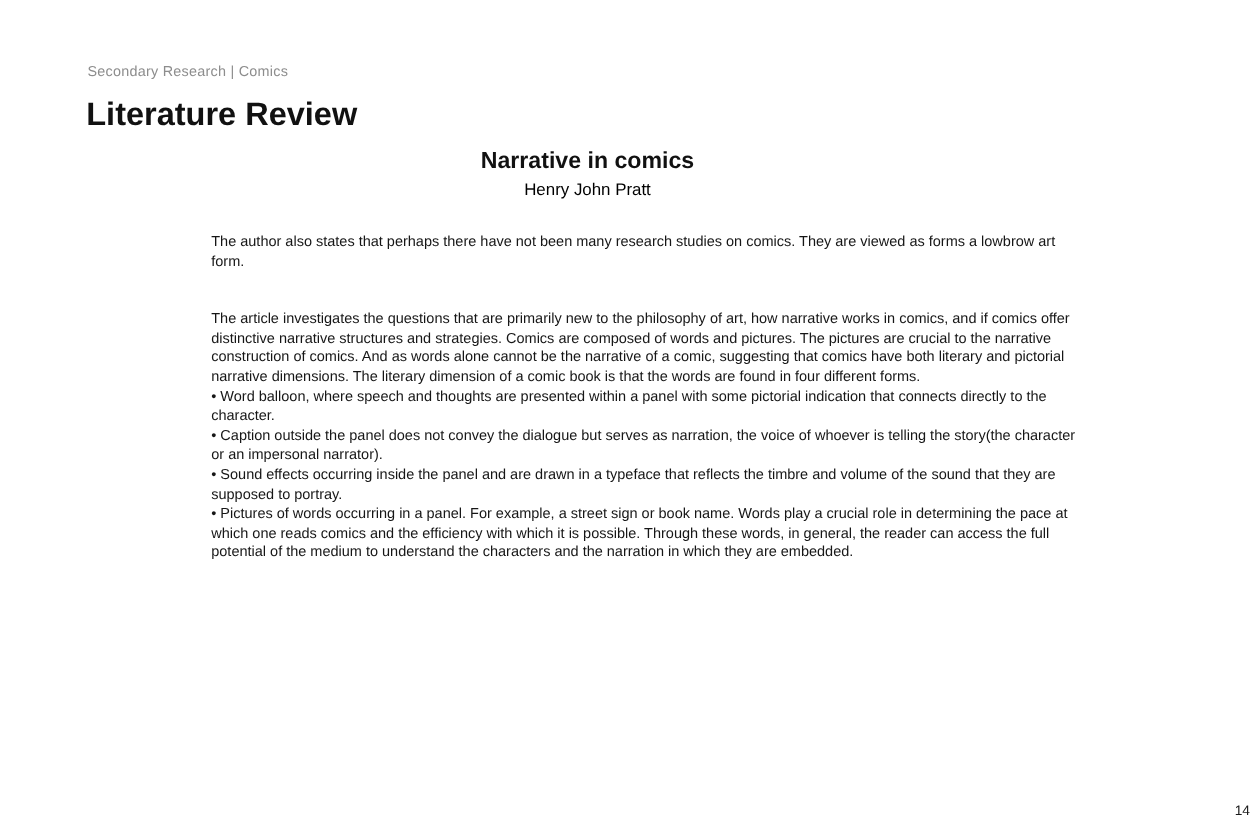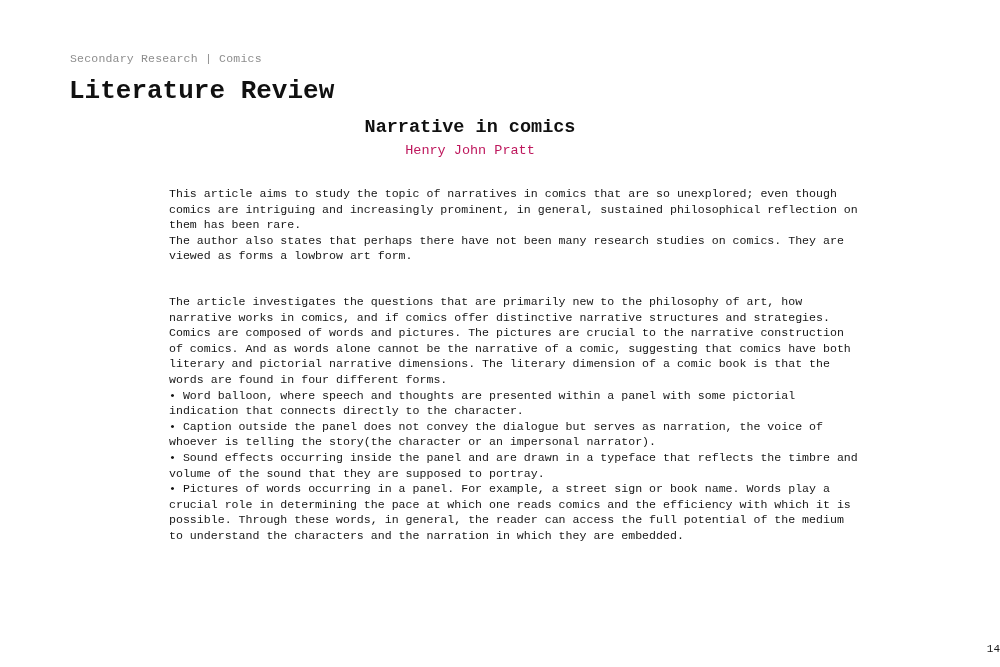--- a/index.html
+++ b/index.html
@@ -6,21 +6,20 @@
   html, body {
     width: 1000px; height: 667px;
     background: #ffffff;
     font-family: "Liberation Sans", "DejaVu Sans", sans-serif;
     overflow: hidden;
   }
   .page {
     position: relative;
     width: 1000px; height: 667px;
     background: #ffffff;
-    font-family: Liberation Mono, monospace;
   }
   .breadcrumb {
     position: absolute;
     left: 70px; top: 52px;
     font-size: 11.5px;
     color: #8d8d8d;
     letter-spacing: 0.2px;
   }
   .page-title {
     position: absolute;
@@ -38,21 +37,21 @@
   }
   .article-title {
     font-size: 18.5px;
     font-weight: 700;
     color: #111111;
   }
   .article-author {
     margin-top: 5px;
     font-size: 13.5px;
     font-weight: 400;
-    color: #be185d;
+    color: #000000;
   }
   .article-body {
     position: absolute;
     left: 169px; top: 186px;
     width: 692px;
     font-size: 11.6px;
     line-height: 15.6px;
     color: #161616;
   }
   .paragraph { margin-bottom: 6px; }
@@ -76,21 +75,20 @@
 
   <h1 class="page-title">Literature Review</h1>
 
   <div class="article-header">
     <h2 class="article-title">Narrative in comics</h2>
     <div class="article-author">Henry John Pratt</div>
   </div>
 
   <div class="article-body" id="article-body">
       <div class="paragraph">
-        <div class="text-line">This article aims to study the topic of narratives in comics that are so unexplored; even though comics are intriguing and increasingly prominent, in general, sustained philosophical reflection on them has been rare.</div>
         <div class="text-line">The author also states that perhaps there have not been many research studies on comics. They are viewed as forms a lowbrow art form.</div>
       </div>
       <div class="paragraph">
         <div class="text-line">The article investigates the questions that are primarily new to the philosophy of art, how narrative works in comics, and if comics offer distinctive narrative structures and strategies. Comics are composed of words and pictures. The pictures are crucial to the narrative construction of comics. And as words alone cannot be the narrative of a comic, suggesting that comics have both literary and pictorial narrative dimensions. The literary dimension of a comic book is that the words are found in four different forms.</div>
         <div class="text-line">• Word balloon, where speech and thoughts are presented within a panel with some pictorial indication that connects directly to the character.</div>
         <div class="text-line">• Caption outside the panel does not convey the dialogue but serves as narration, the voice of whoever is telling the story(the character or an impersonal narrator).</div>
         <div class="text-line">• Sound effects occurring inside the panel and are drawn in a typeface that reflects the timbre and volume of the sound that they are supposed to portray.</div>
         <div class="text-line">• Pictures of words occurring in a panel. For example, a street sign or book name. Words play a crucial role in determining the pace at which one reads comics and the efficiency with which it is possible. Through these words, in general, the reader can access the full potential of the medium to understand the characters and the narration in which they are embedded.</div>
       </div>
     </div>

